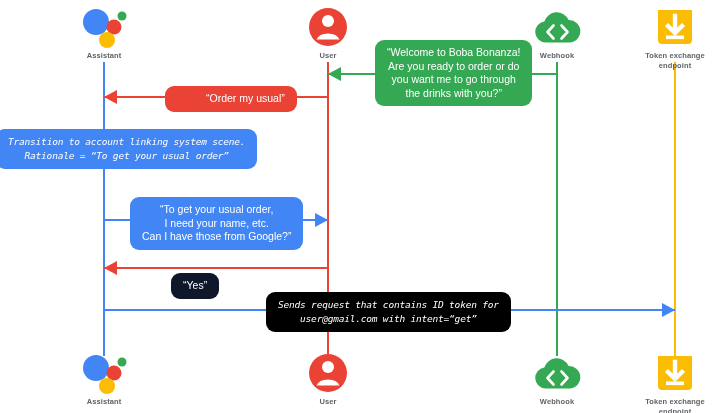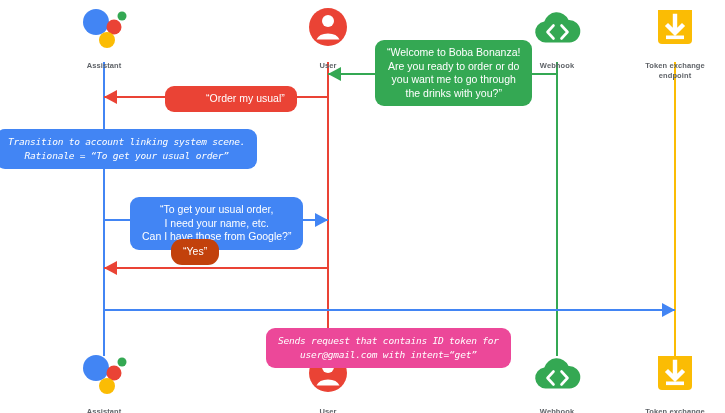--- a/index.html
+++ b/index.html
@@ -28,21 +28,21 @@
     display: flex;
     align-items: center;
     justify-content: center;
   }
   .actor .caption {
     font-size: 7.5px;
     color: #5f6368;
     font-weight: 700;
     letter-spacing: .1px;
     line-height: 9.5px;
-    margin-top: 13px;
+    margin-top: 3px;
     white-space: pre-line;
   }
 
   
   .lifeline {
     position: absolute;
     width: 2px;
     margin-left: -1px;
   }
 
@@ -194,20 +194,20 @@
       <div class="shaft" style="background: rgb(66, 133, 244);"></div>
       <div class="head" style="border-left-color: rgb(66, 133, 244);"></div>
     </div>
     <div class="bubble chat" style="background: rgb(66, 133, 244); left: 130px; top: 197px; border-radius: 9px;">“To get your usual order,
 I need your name, etc.
 Can I have those from Google?”</div>
     <div class="arrow to-left" style="left: 104px; width: 224px; top: 268px;">
       <div class="shaft" style="background: rgb(234, 67, 53);"></div>
       <div class="head" style="border-right-color: rgb(234, 67, 53);"></div>
     </div>
-    <div class="bubble chat" style="background: #c2410c; left: 171px; top: 239px; border-radius: 11px;">“Yes”</div>
+    <div class="bubble chat" style="background: #0f172a; left: 171px; top: 273px;">“Yes”</div>
     <div class="arrow to-right" style="left: 104px; width: 571px; top: 310px;">
       <div class="shaft" style="background: rgb(66, 133, 244);"></div>
       <div class="head" style="border-left-color: rgb(66, 133, 244);"></div>
     </div>
-    <div class="bubble code" style="background: #ec4899; left: 266px; top: 292px; margin-top: 36px;">Sends request that contains ID token for
+    <div class="bubble code" style="background: #000000; left: 266px; top: 292px;">Sends request that contains ID token for
 user@gmail.com with intent=“get”</div>
   </div>
 
 </body></html>

